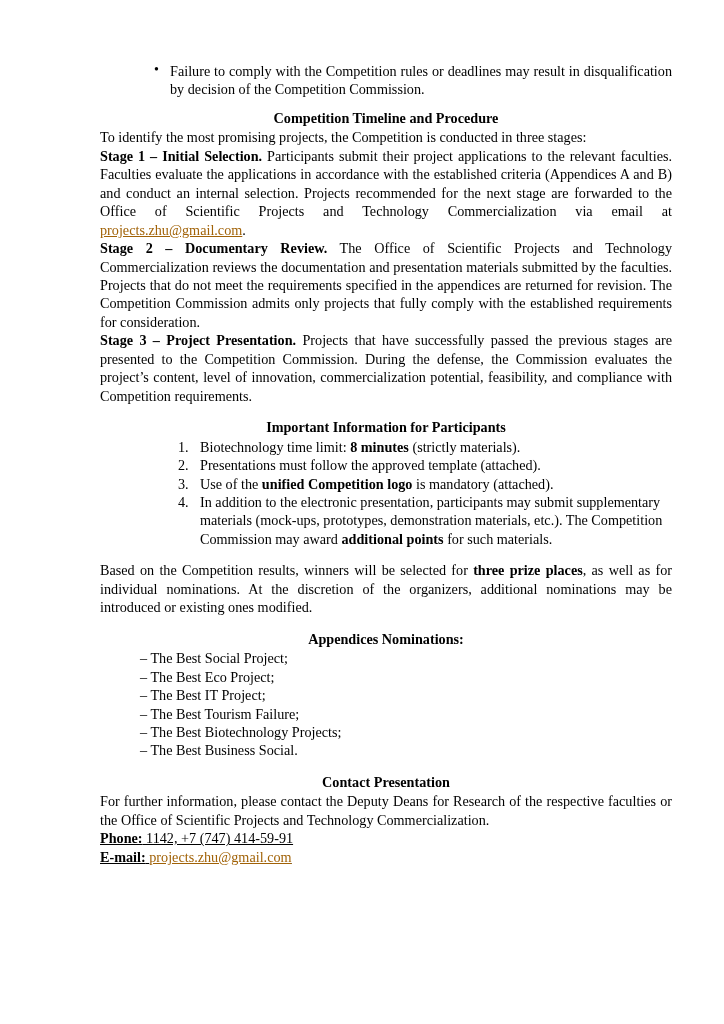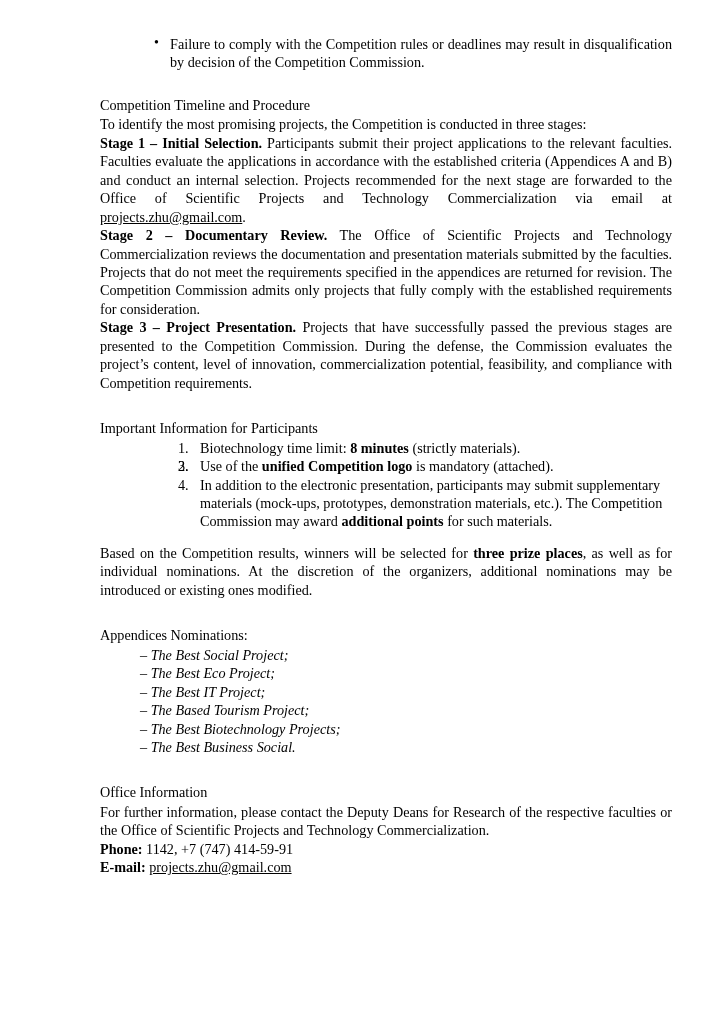--- a/index.html
+++ b/index.html
@@ -12,36 +12,35 @@
     height: 1024px;
     font-family: "Liberation Serif", serif;
     color: #000000;
   }
   .page {
     position: relative;
     width: 724px;
     height: 1024px;
     background: #ffffff;
     box-sizing: border-box;
-    padding: 35px 52px 40px 100px;
+    padding: 62px 52px 40px 100px;
   }
   .doc {
     font-size: 14.2px;
     line-height: 1.30;
     text-align: justify;
   }
   p {
     margin: 0;
     text-align: justify;
   }
   .heading {
-    font-weight: normal;
-    margin-top: 14px;
+    font-weight: bold;
     margin-bottom: 1px;
-    text-align: left;
+    text-align: center;
   }
   .bullet-block {
     margin: 0 0 0 48px;
     padding: 0;
     list-style: none;
   }
   .bullet-block li {
     position: relative;
     padding-left: 22px;
     text-align: justify;
@@ -66,37 +65,36 @@
   }
   .numlist li .num {
     position: absolute;
     left: 0;
     top: 0;
   }
   .dashlist {
     margin: 0 0 0 40px;
     padding: 0;
     list-style: none;
-    font-style: italic;
   }
   .dashlist li {
     text-align: left;
   }
   b, .b { font-weight: bold; }
   .link {
-    color: #000000;
+    color: #a16207;
     text-decoration: underline;
     margin-top: 16px;
   }
   .para-block {
     margin-top: 0;
   }
   .spacer-sm { height: 10px; }
   .spacer-md { height: 13px; }
-  .contact-line { text-align: left; }
+  .contact-line { text-align: left; text-decoration: underline; }
 </style>
 </head>
 <body>
 
 <div class="page">
   <div class="doc">
 
     <ul class="bullet-block">
       <li>
         <span>Failure to comply with the Competition rules or deadlines may result in disqualification by decision of the Competition Commission.</span>
@@ -115,47 +113,47 @@
     <p class="para-block"><b>Stage 3 – Project Presentation.</b><span> Projects that have successfully passed the previous stages are presented to the Competition Commission. During the defense, the Commission evaluates the project’s content, level of innovation, commercialization potential, feasibility, and compliance with Competition requirements.</span></p>
 
     <div class="spacer-md"></div>
 
     <p class="heading">Important Information for Participants</p>
     <ul class="numlist">
       <li>
         <span class="num">1.</span><span>Biotechnology time limit: </span><b>8 minutes</b><span> (strictly materials).</span>
       </li>
       <li>
-        <span class="num">2.</span><b></b><span></span>
+        <span class="num">2.</span><span>Presentations must follow the approved template (attached).</span><b></b><span></span>
       </li>
       <li>
         <span class="num">3.</span><span>Use of the </span><b>unified Competition logo</b><span> is mandatory (attached).</span>
       </li>
       <li>
         <span class="num">4.</span><span>In addition to the electronic presentation, participants may submit supplementary materials (mock-ups, prototypes, demonstration materials, etc.). The Competition Commission may award </span><b>additional points</b><span> for such materials.</span>
       </li>
     </ul>
 
     <div class="spacer-md"></div>
 
     <p class="para-block"><span>Based on the Competition results, winners will be selected for </span><b>three prize places</b><span>, as well as for individual nominations. At the discretion of the organizers, additional nominations may be introduced or existing ones modified.</span></p>
 
     <div class="spacer-md"></div>
 
     <p class="heading">Appendices Nominations:</p>
     <ul class="dashlist">
       <li>– The Best Social Project;</li>
       <li>– The Best Eco Project;</li>
       <li>– The Best IT Project;</li>
-      <li>– The Based Tourism Project;</li>
+      <li>– The Best Tourism Failure;</li>
       <li>– The Best Biotechnology Projects;</li>
       <li>– The Best Business Social.</li>
     </ul>
 
     <div class="spacer-md"></div>
 
-    <p class="heading">Office Information</p>
+    <p class="heading">Contact Presentation</p>
     <p class="para-block">For further information, please contact the Deputy Deans for Research of the respective faculties or the Office of Scientific Projects and Technology Commercialization.</p>
     <p class="contact-line"><b>Phone:</b><span> 1142, +7 (747) 414-59-91</span></p>
     <p class="contact-line"><b>E-mail:</b><span>&nbsp;</span><a class="link" href="#">projects.zhu@gmail.com</a></p>
 
   </div>
 </div>
 
 </body></html>

